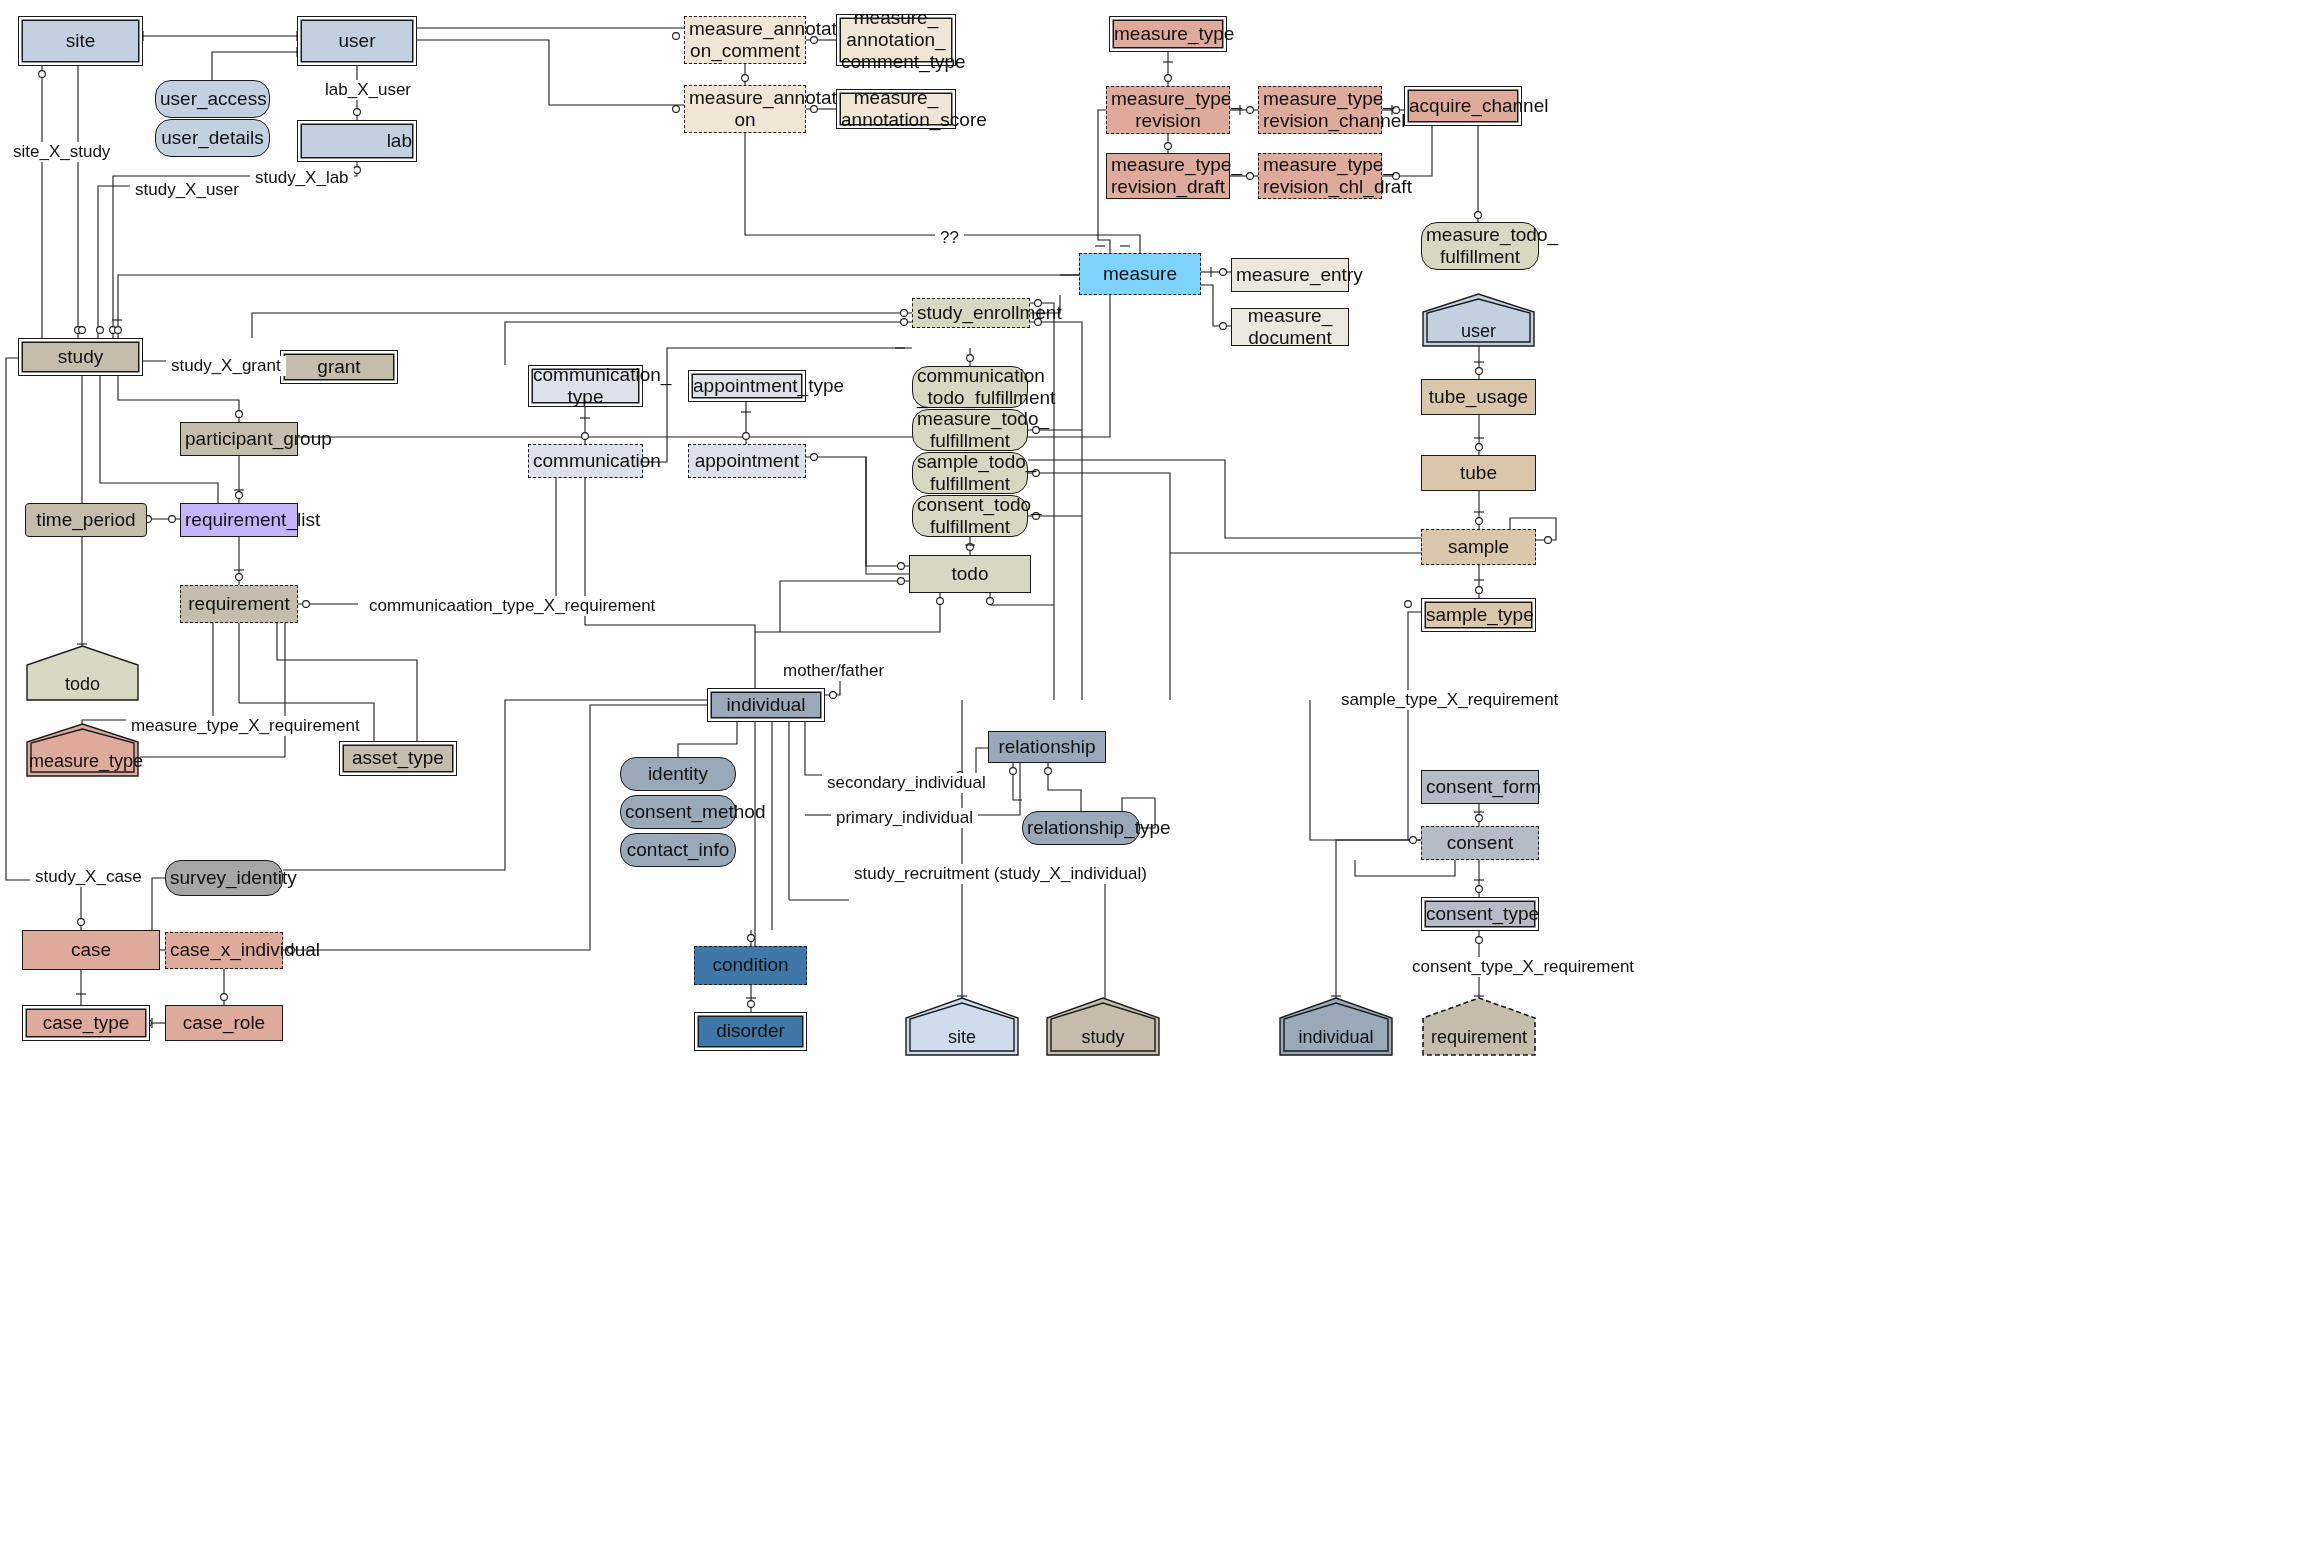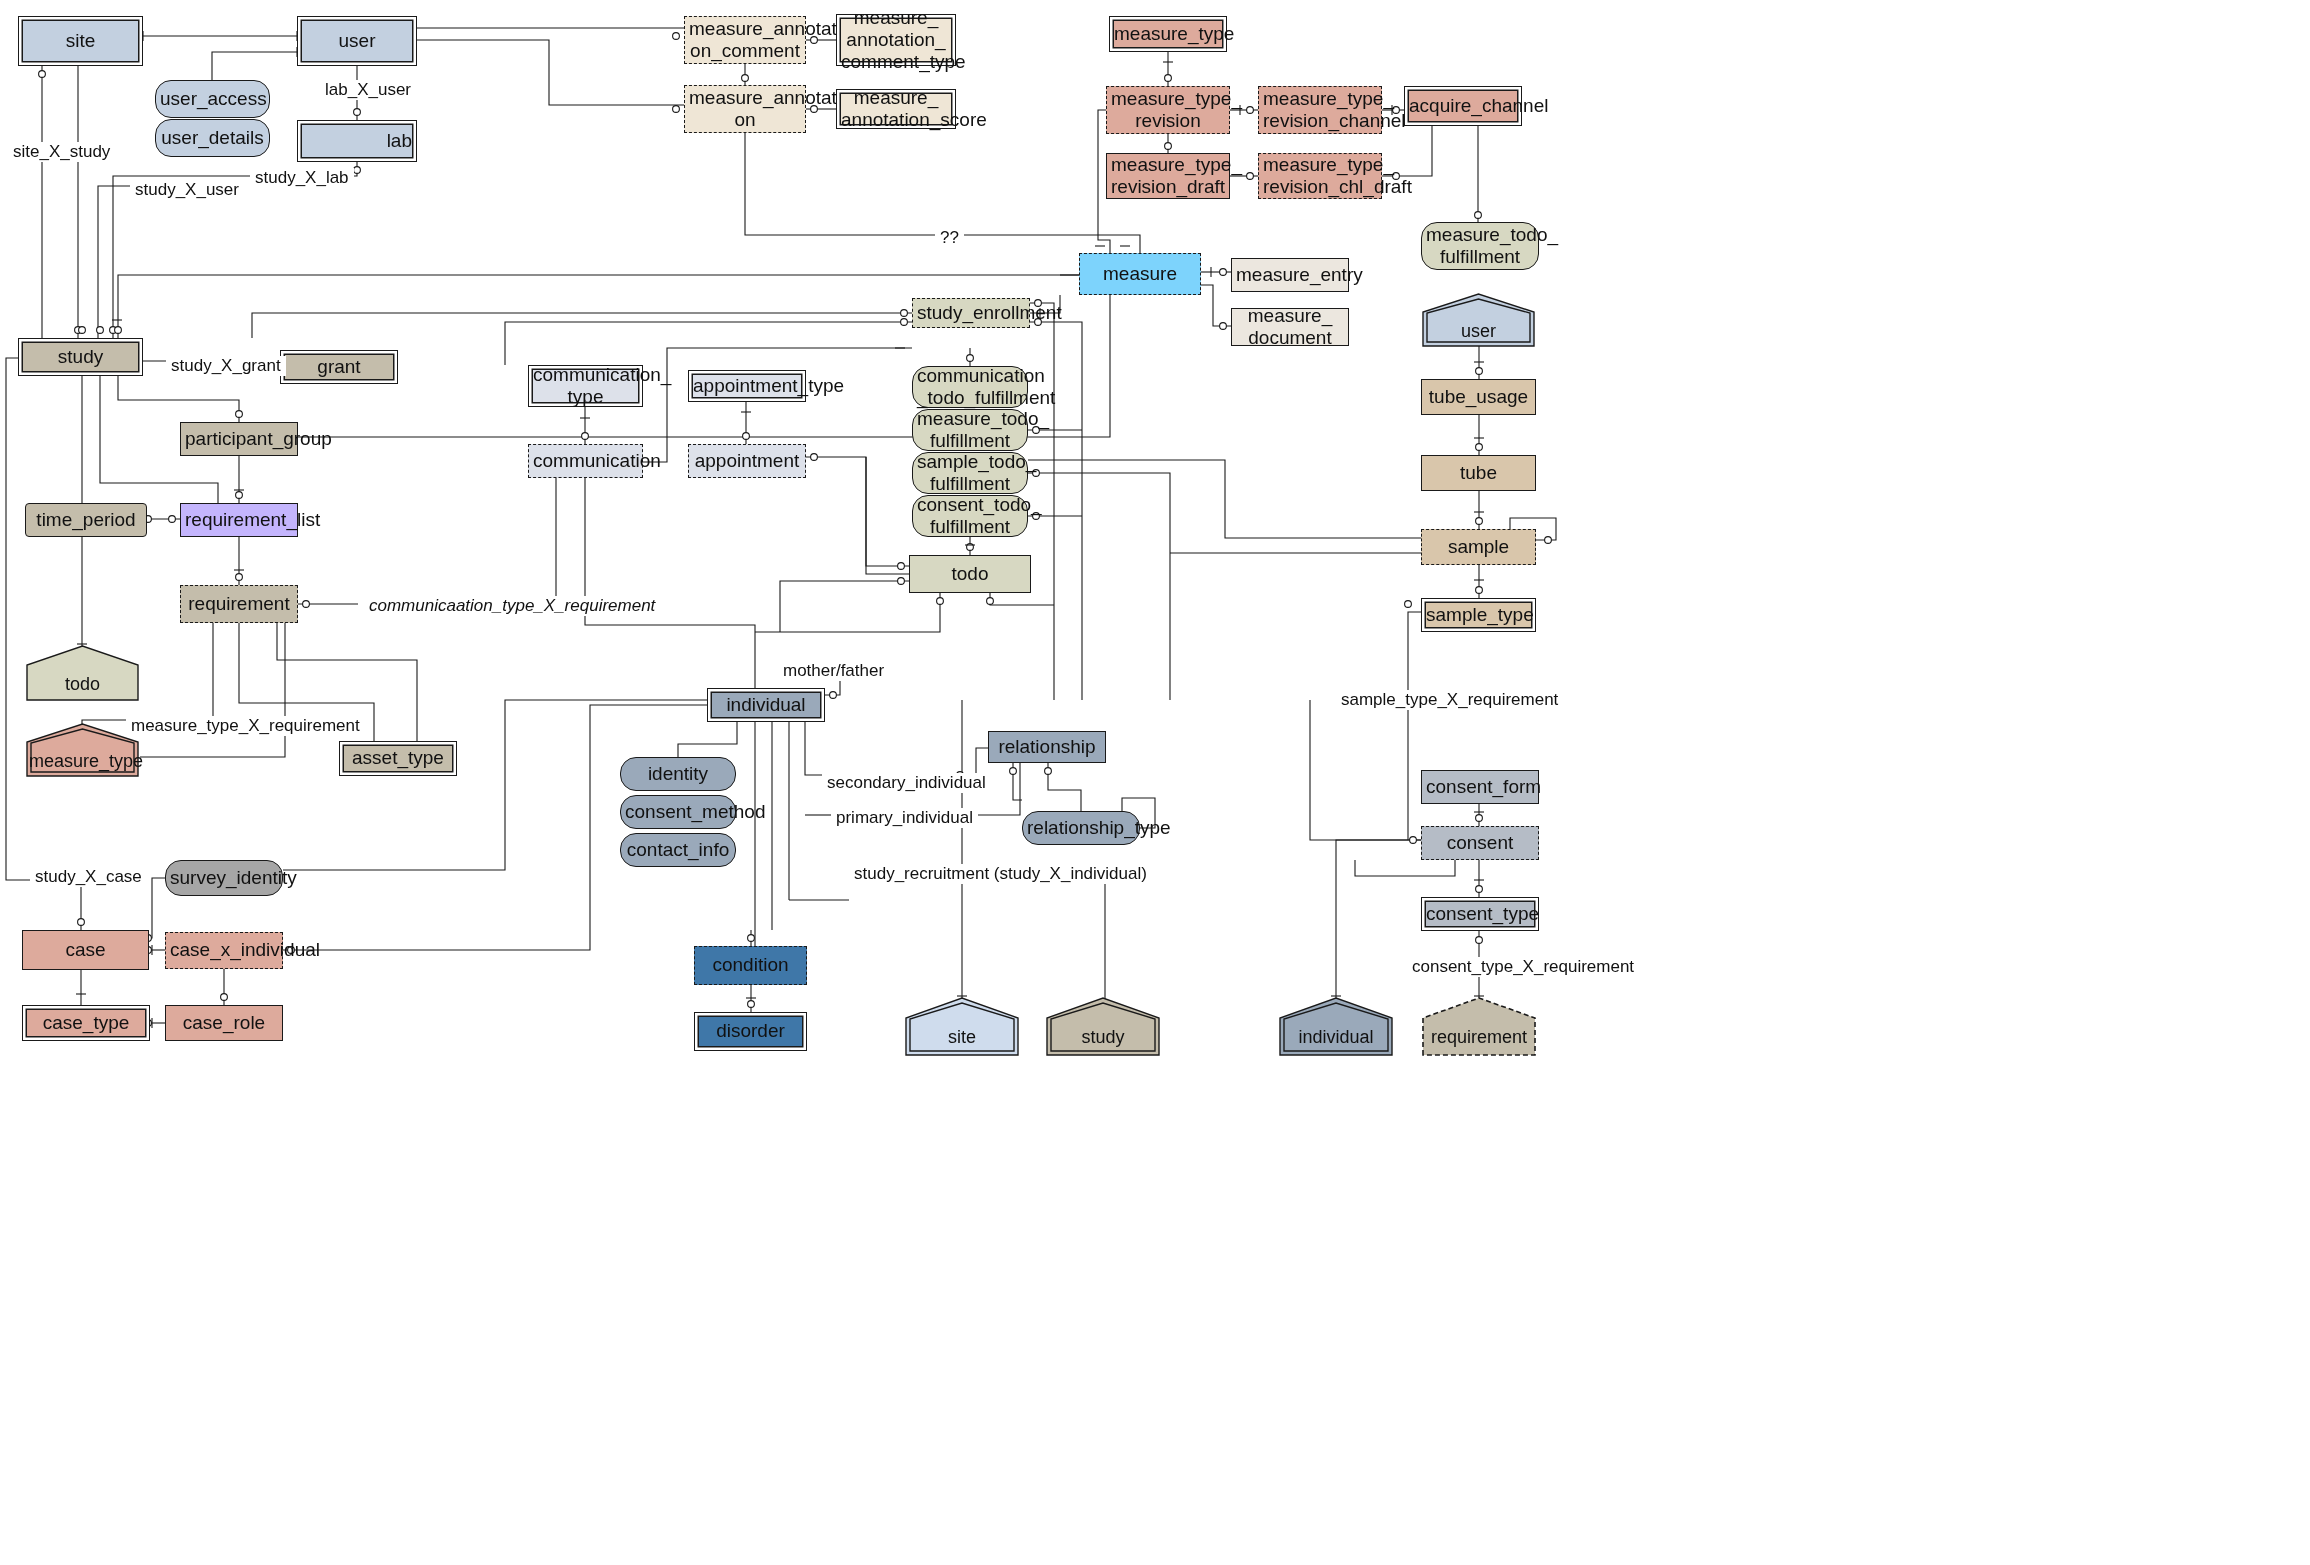--- a/index.html
+++ b/index.html
@@ -479,21 +479,21 @@
       </div>
       <div class="ent" style="left: 620px; top: 833px; width: 116px; height: 34px; border-style: solid; background: rgb(154, 169, 186); border-radius: 16px;">
         <span>contact_info</span>
       </div>
       <div class="ent" style="left: 165px; top: 860px; width: 118px; height: 36px; border-style: solid; background: rgb(166, 166, 166); border-radius: 16px;">
         <span>survey_identity</span>
       </div>
       <div class="ent" style="left: 1421px; top: 897px; width: 118px; height: 34px; border-style: solid; background: rgb(181, 188, 198); box-shadow: rgb(255, 255, 255) 0px 0px 0px 2.5px inset, rgb(26, 26, 26) 0px 0px 0px 4px inset; border-radius: 0px;">
         <span>consent_type</span>
       </div>
-      <div class="ent" style="left: 22px; top: 930px; width: 127px; height: 40px; border-style: solid; background: rgb(221, 170, 156); border-radius: 0px;">
+      <div class="ent" style="left: 22px; top: 930px; width: 138px; height: 40px; border-style: solid; background: rgb(221, 170, 156); border-radius: 0px;">
         <span>case</span>
       </div>
       <div class="ent" style="left: 165px; top: 932px; width: 118px; height: 37px; border-style: dashed; background: rgb(221, 170, 156); border-radius: 0px;">
         <span>case_x_individual</span>
       </div>
       <div class="ent" style="left: 694px; top: 946px; width: 113px; height: 39px; border-style: dashed; background: rgb(63, 119, 168); border-radius: 0px;">
         <span>condition</span>
       </div>
       <div class="ent" style="left: 22px; top: 1005px; width: 128px; height: 36px; border-style: solid; background: rgb(221, 170, 156); box-shadow: rgb(255, 255, 255) 0px 0px 0px 2.5px inset, rgb(26, 26, 26) 0px 0px 0px 4px inset; border-radius: 0px;">
         <span>case_type</span>
@@ -532,21 +532,21 @@
         <span style="position: relative; z-index: 2; display: block; text-align: center; margin-top: 29px; font-size: 18px;">requirement</span>
       </div>
     </div>
   <div id="elabs">
       <div class="edge-lab" style="left: 320px; top: 80px;">lab_X_user</div>
       <div class="edge-lab" style="left: 8px; top: 142px;">site_X_study</div>
       <div class="edge-lab" style="left: 130px; top: 180px;">study_X_user</div>
       <div class="edge-lab" style="left: 250px; top: 168px;">study_X_lab</div>
       <div class="edge-lab" style="left: 935px; top: 228px;">??</div>
       <div class="edge-lab" style="left: 166px; top: 356px;">study_X_grant</div>
-      <div class="edge-lab" style="left: 364px; top: 596px; font-style: italic;">communicaation_type_X_requirement</div>
+      <div class="edge-lab" style="left: 364px; top: 596px;">communicaation_type_X_requirement</div>
       <div class="edge-lab" style="left: 778px; top: 661px; text-align: center;">mother/father</div>
       <div class="edge-lab" style="left: 1336px; top: 690px;">sample_type_X_requirement</div>
       <div class="edge-lab" style="left: 126px; top: 716px;">measure_type_X_requirement</div>
       <div class="edge-lab" style="left: 822px; top: 773px;">secondary_individual</div>
       <div class="edge-lab" style="left: 831px; top: 808px;">primary_individual</div>
       <div class="edge-lab" style="left: 30px; top: 867px;">study_X_case</div>
       <div class="edge-lab" style="left: 849px; top: 864px;">study_recruitment (study_X_individual)</div>
       <div class="edge-lab" style="left: 1407px; top: 957px;">consent_type_X_requirement</div>
     </div>
 

